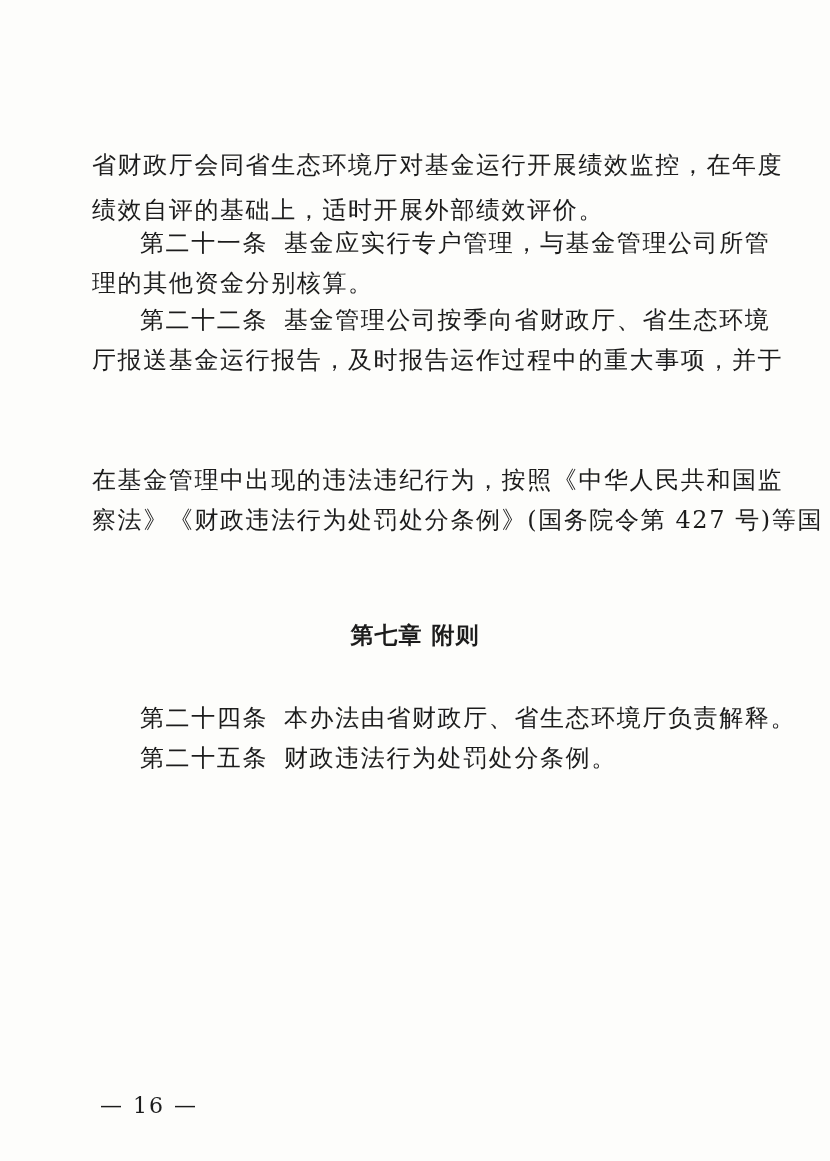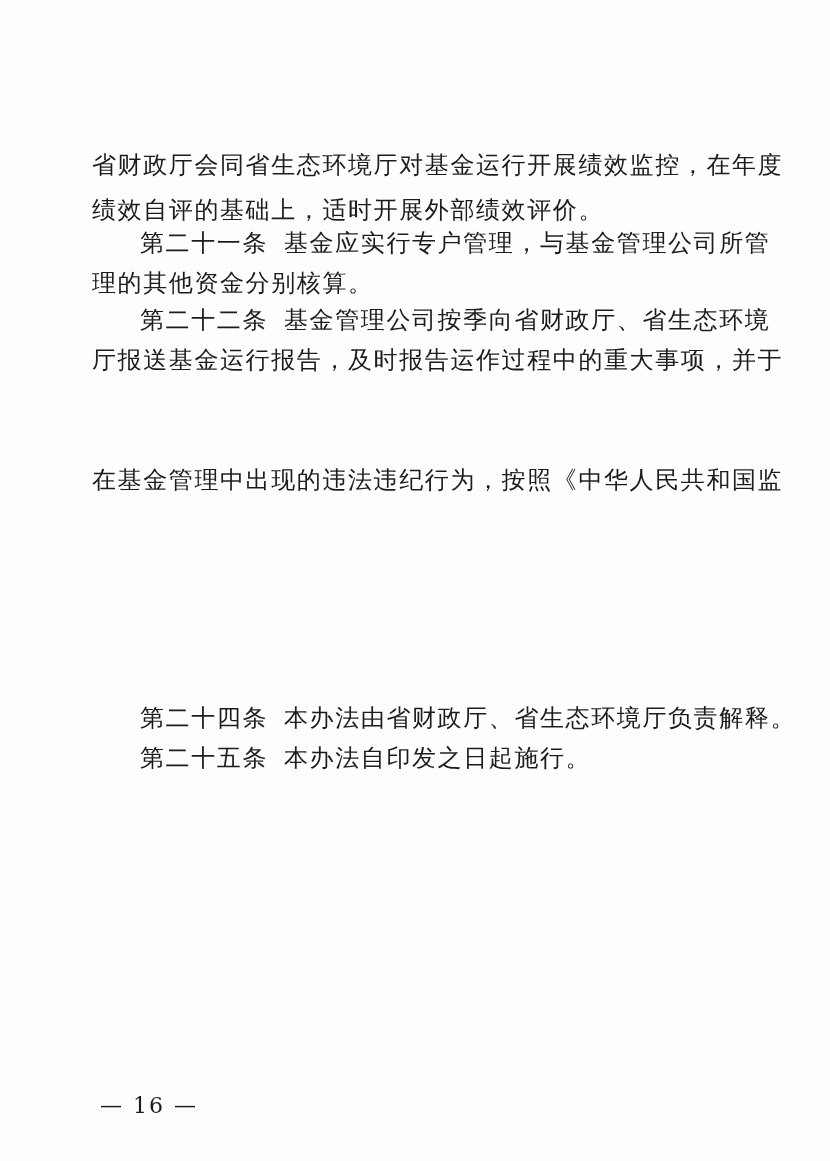--- a/index.html
+++ b/index.html
@@ -46,23 +46,25 @@
     <span class="art">第二十一条</span><span>基金应实行专户管理，与基金管理公司所管</span>
   </div>
   <div class="line" style="top:268px">理的其他资金分别核算。</div>
 
   <div class="line indent" style="top:305px">
     <span class="art">第二十二条</span><span>基金管理公司按季向省财政厅、省生态环境</span>
   </div>
   <div class="line" style="top:345px">厅报送基金运行报告，及时报告运作过程中的重大事项，并于</div>
 
   <div class="line" style="top:465px">在基金管理中出现的违法违纪行为，按照《中华人民共和国监</div>
+  <div class="line" style="top:505px">察法》《财政违法行为处罚处分条例》(国务院令第 427 号)等国</div>
 
+  <div class="chapter">第七章  附则</div>
 
   <div class="line indent" style="top:703px">
     <span class="art">第二十四条</span><span>本办法由省财政厅、省生态环境厅负责解释。</span>
   </div>
   <div class="line indent" style="top:743px">
-    <span class="art">第二十五条</span><span>本办法自印发之日起施行。</span>
+    <span class="art">第二十五条</span><span>财政违法行为处罚处分条例。</span>
   </div>
 
   <div class="page-number">— 16 —</div>
 </div>
 
 </body></html>

